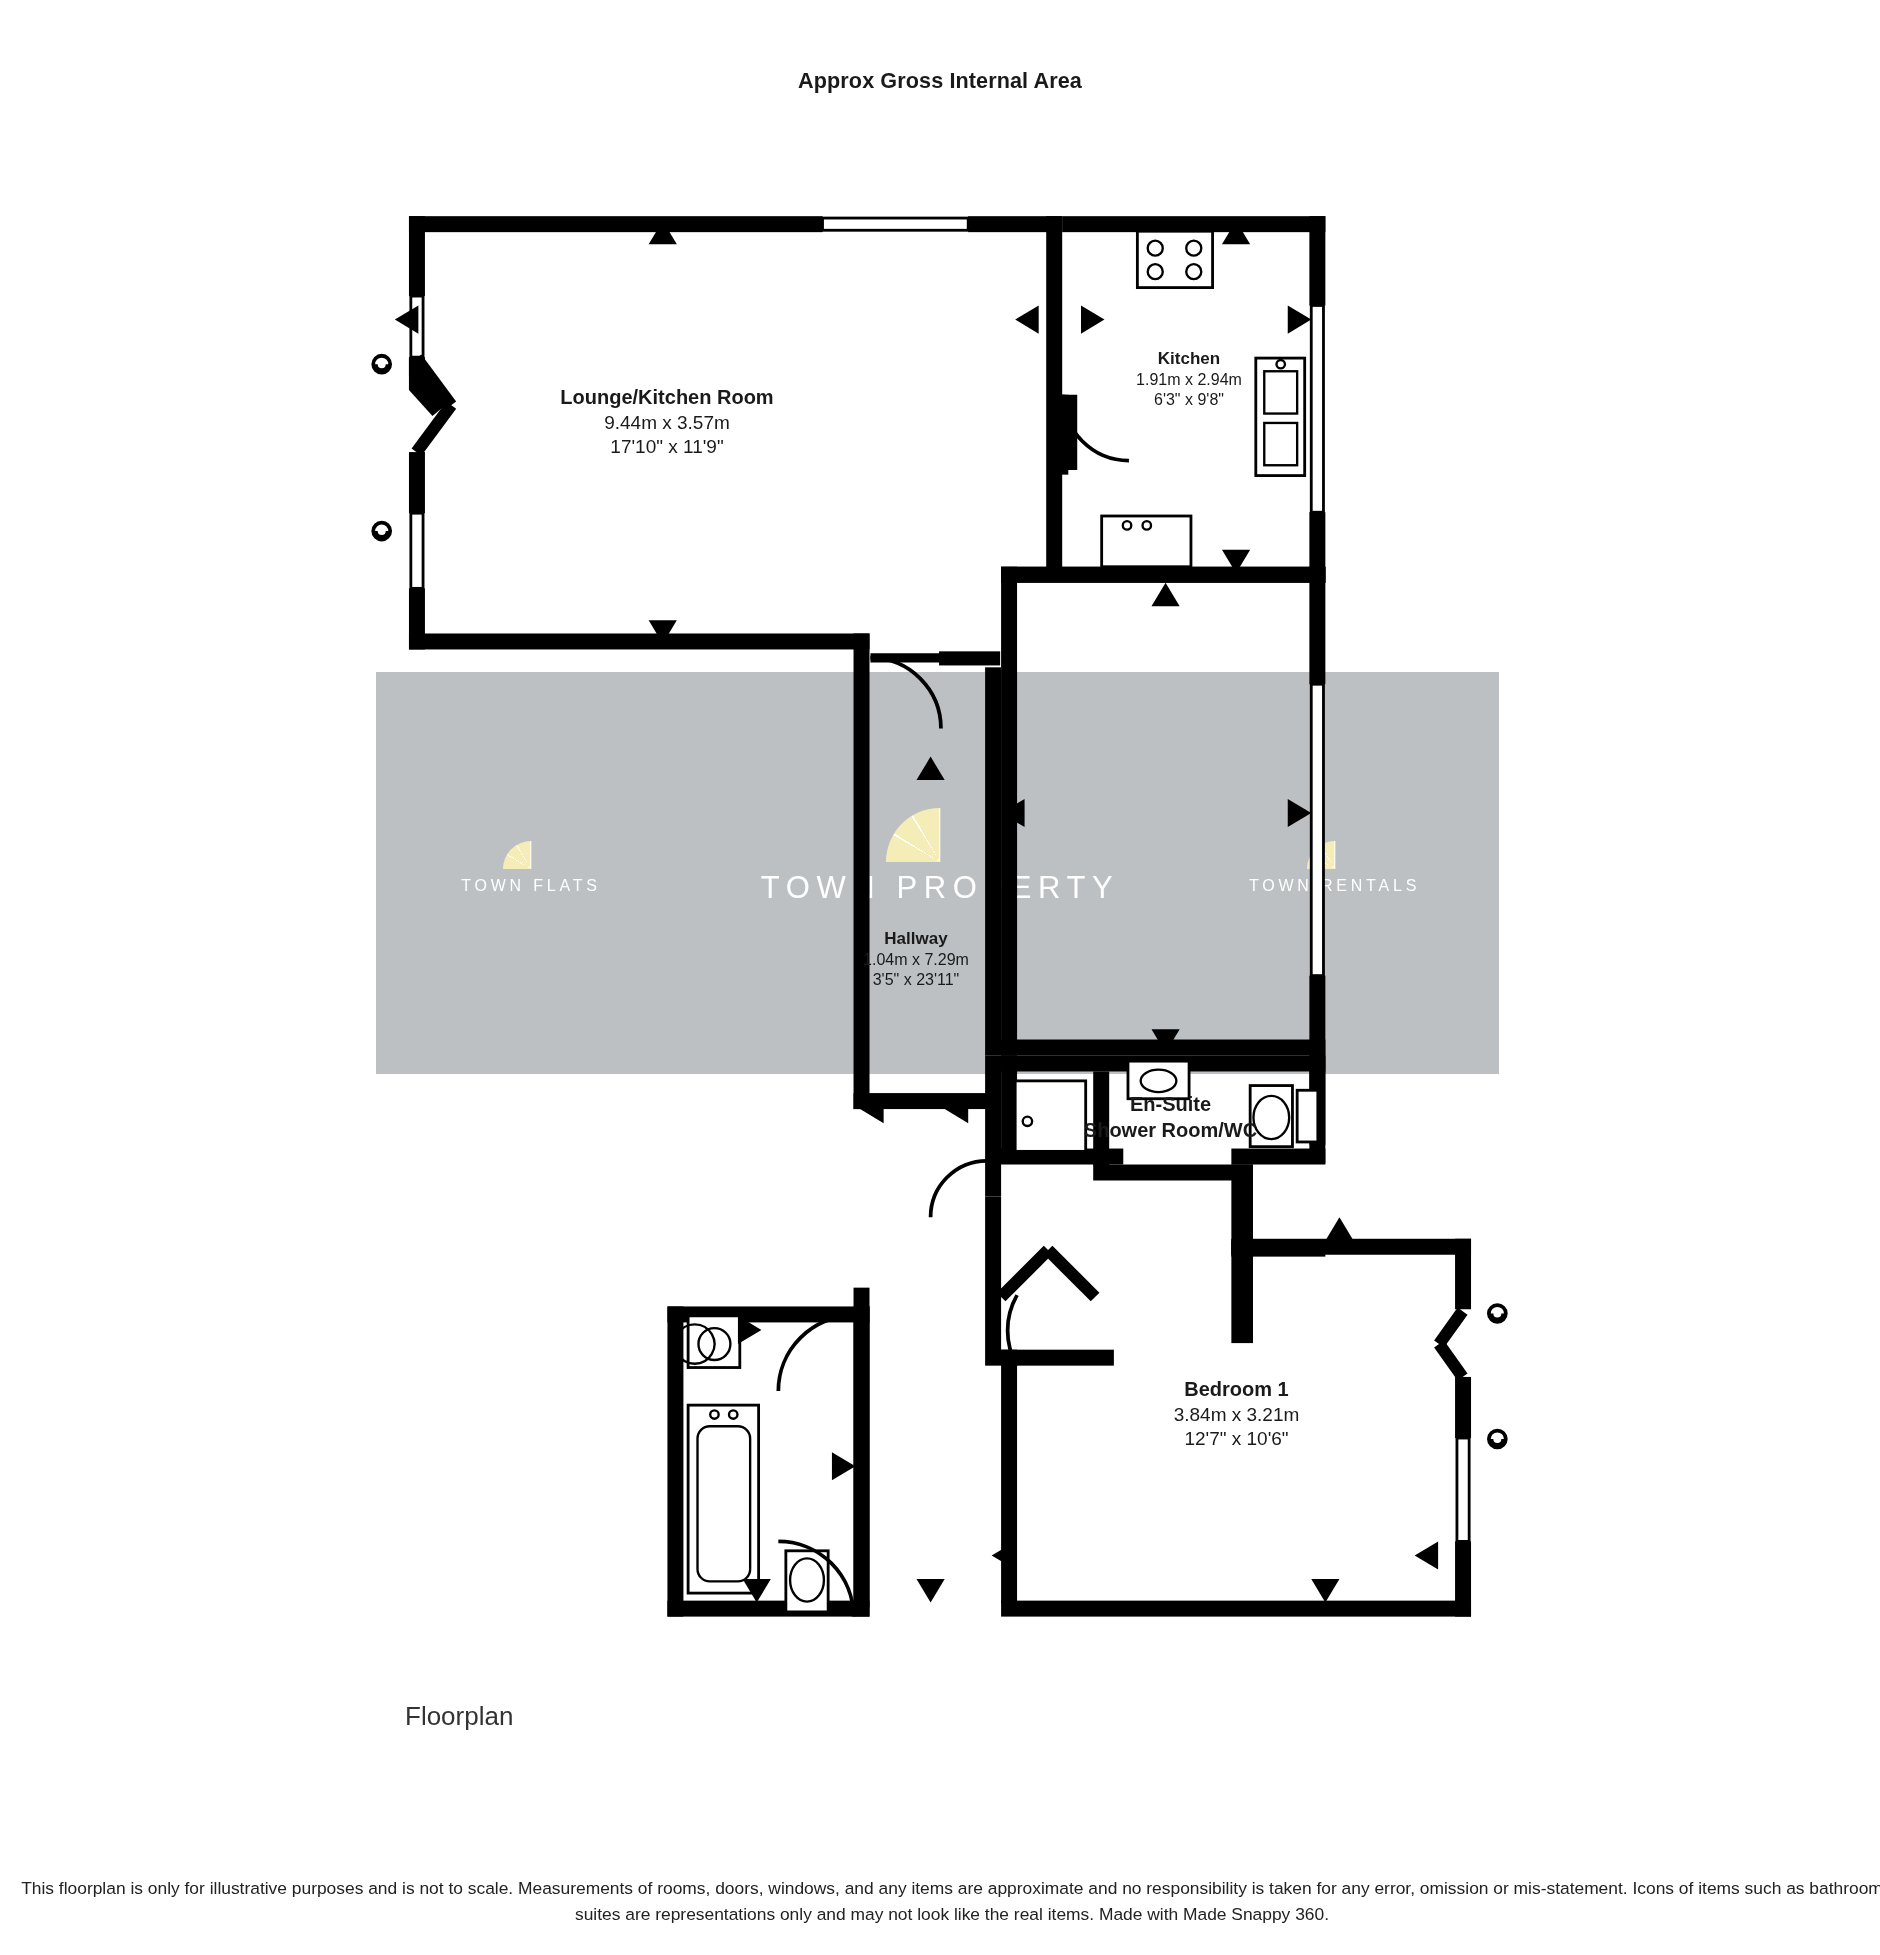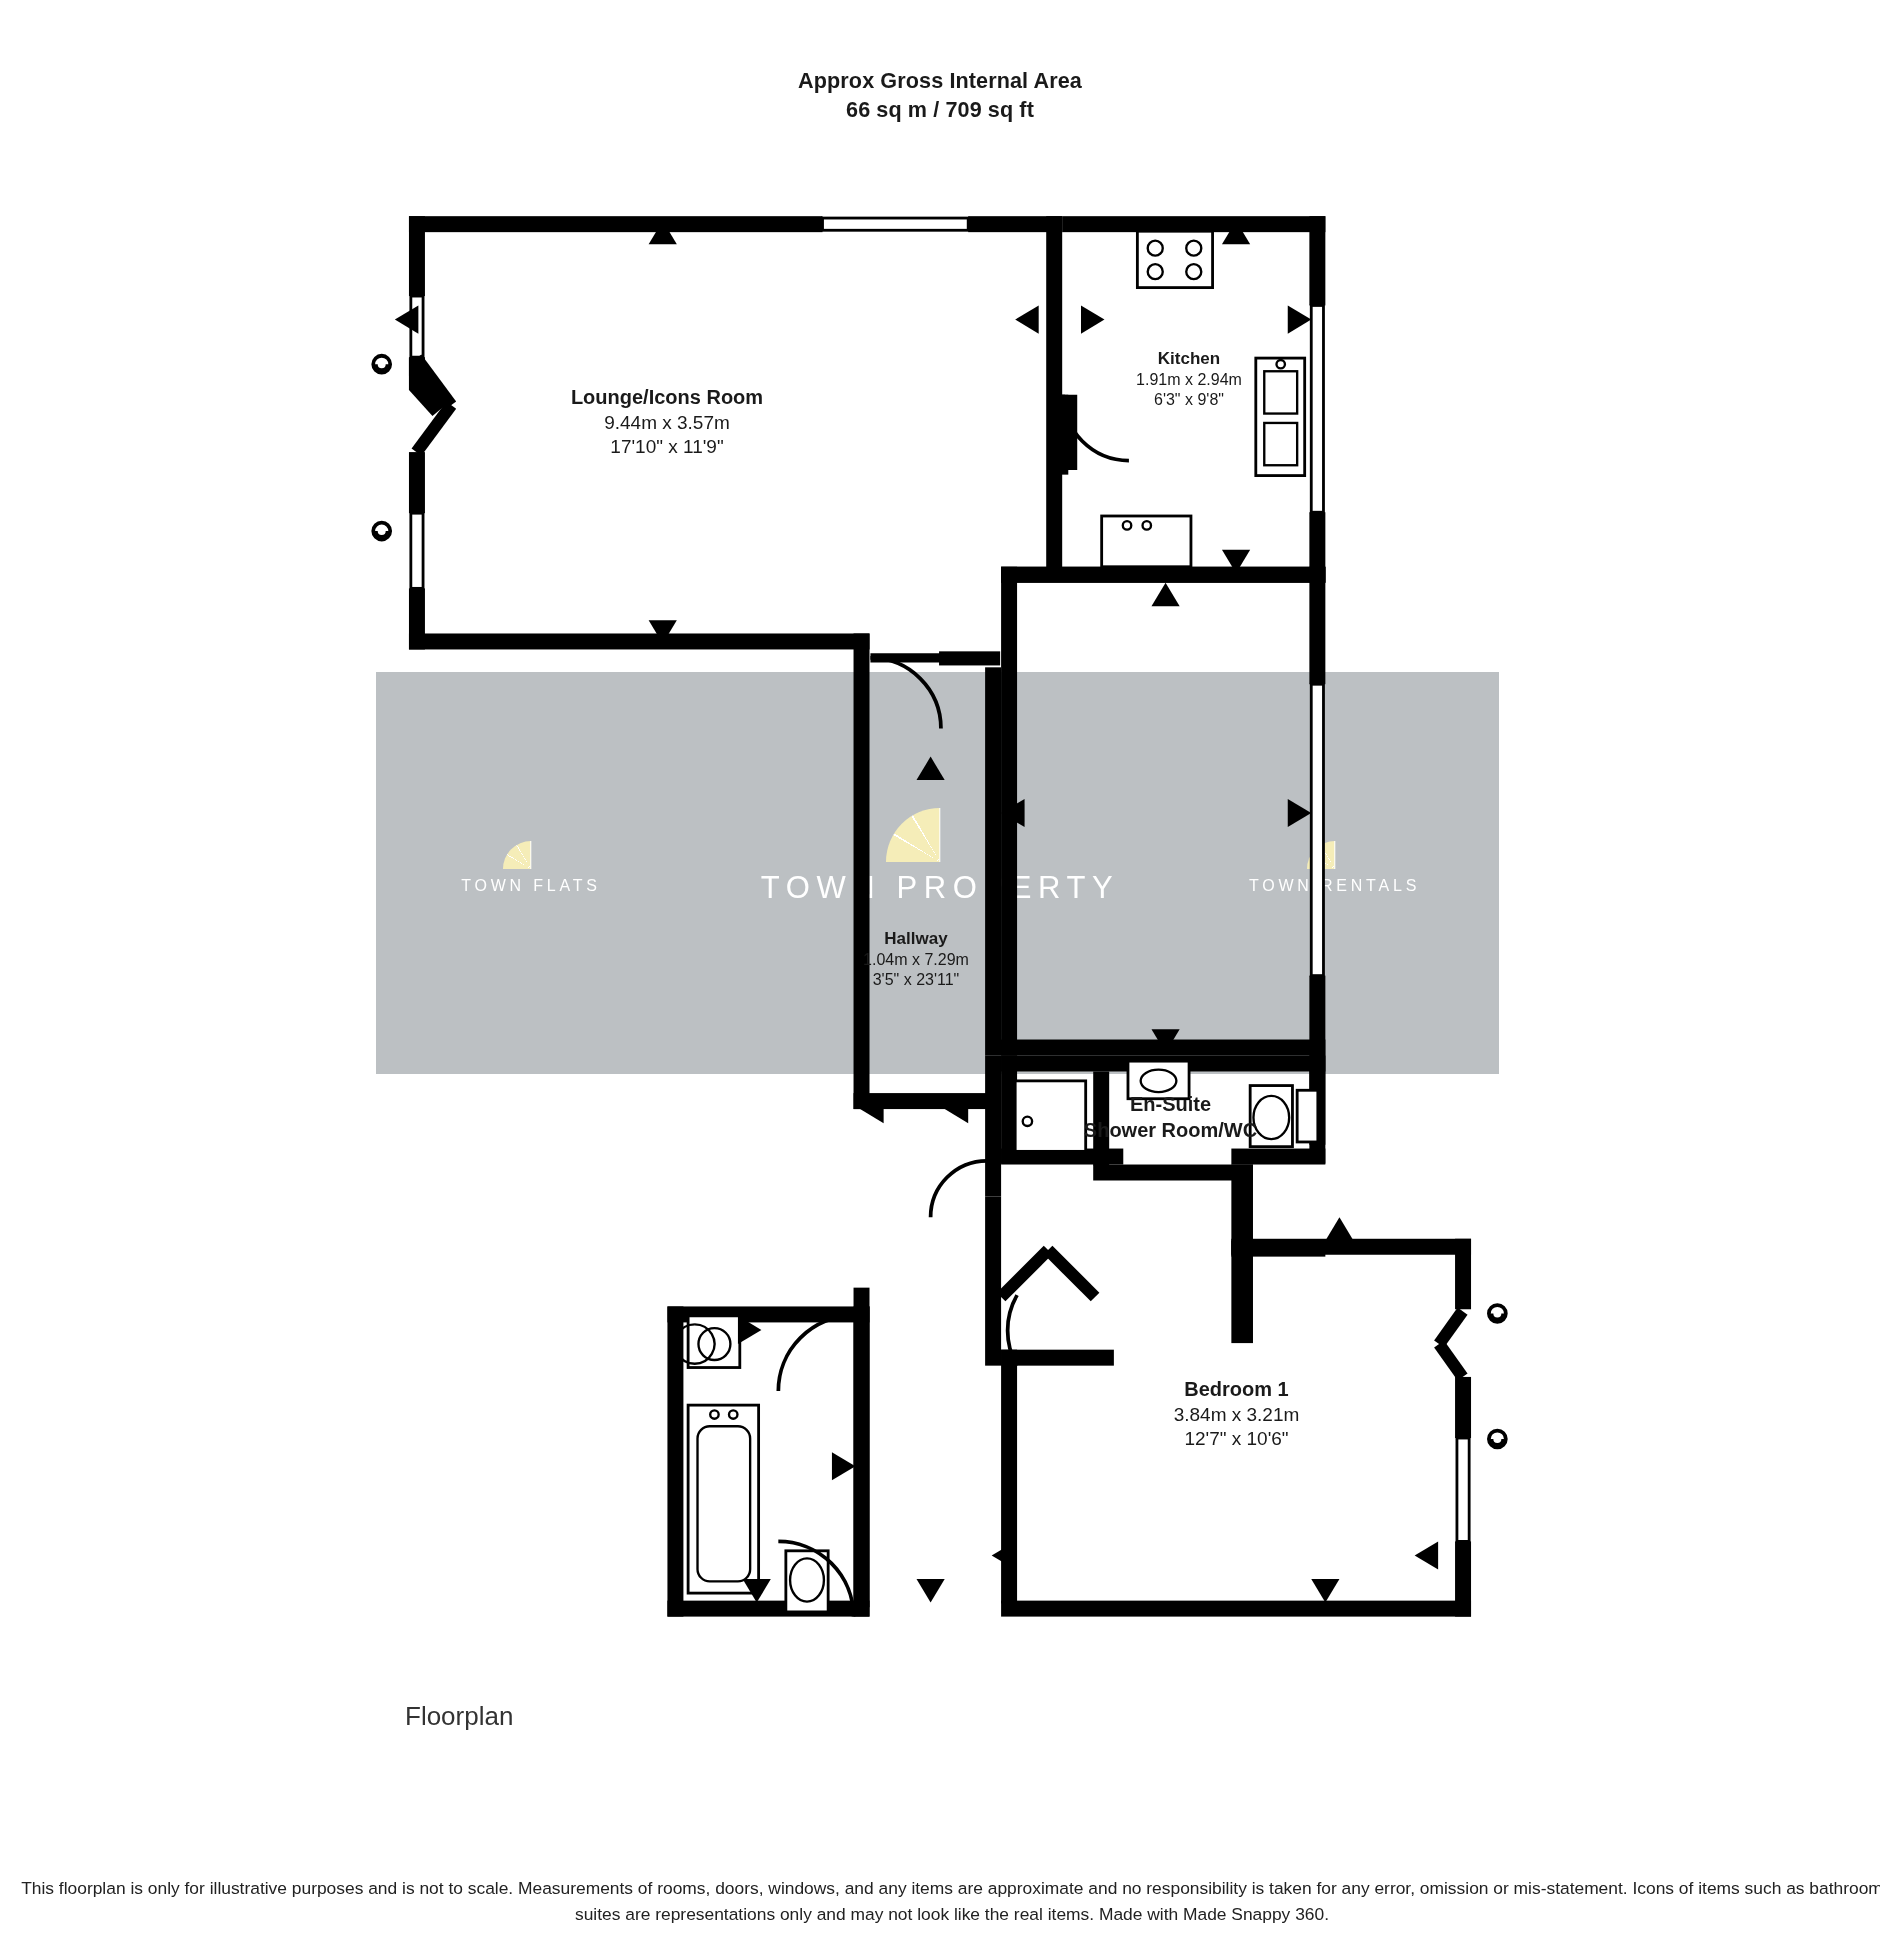--- a/index.html
+++ b/index.html
@@ -144,21 +144,20 @@
     color: #222222;
   }
 </style>
 </head>
 <body>
 
 <div class="sheet">
 
   <div class="header">
     <div class="line">Approx Gross Internal Area</div>
-    <div class="line">66 sq m / 709 sq ft</div>
   </div>
 
   <div class="wm-band"></div>
 
   <div class="wm wm-small" style="left:404px; top:841px; width:254px;">
     <div class="fan">
         <i></i>
         <b></b>
       </div>
     <div class="label">TOWN FLATS</div>
@@ -361,21 +360,21 @@
         <polygon points="2790,3360 2820,3410 2850,3360"></polygon>
         <polygon points="1570,2800 1620,2830 1570,2860"></polygon>
         <polygon points="1770,3090 1820,3120 1770,3150"></polygon>
         <polygon points="1580,3360 1610,3410 1640,3360"></polygon>
         <polygon points="1950,3360 1980,3410 2010,3360"></polygon>
       </g>
     </svg>
   </div>
 
   <div class="room-label" style="left:498px; top:385px; width:338px;">
-    <div class="name">Lounge/Icons Room</div>
+    <div class="name">Lounge/Kitchen Room</div>
     <div class="dim">9.44m x 3.57m</div>
     <div class="dim">17'10" x 11'9"</div>
   </div>
 
   <div class="room-label small" style="left:1076px; top:348px; width:226px;">
     <div class="name">Kitchen</div>
     <div class="dim">1.91m x 2.94m</div>
     <div class="dim">6'3" x 9'8"</div>
   </div>
 

